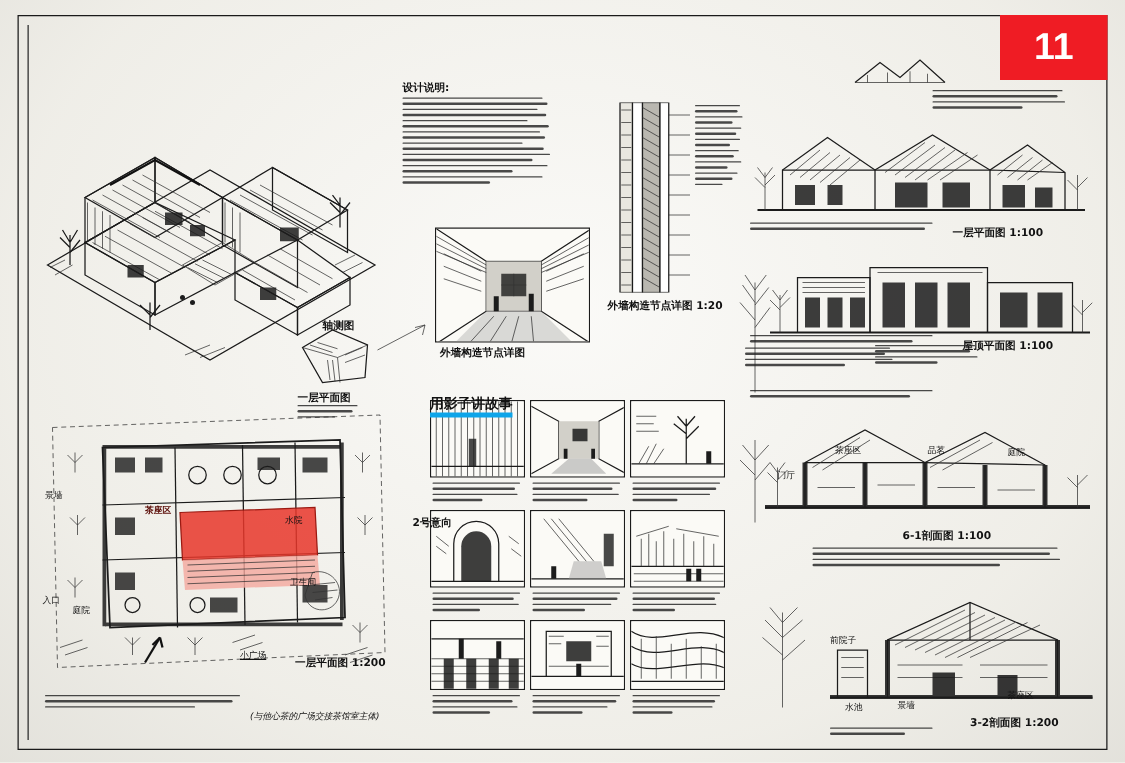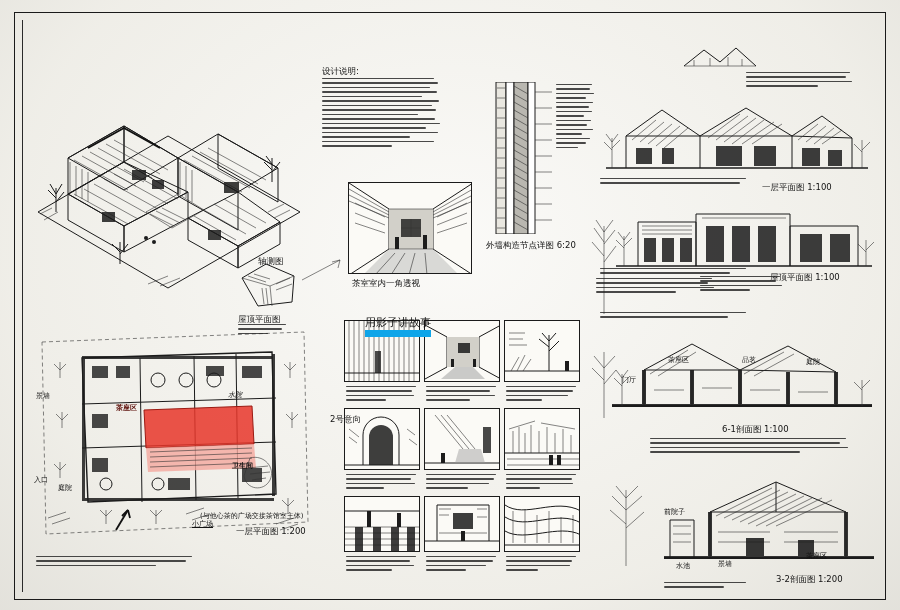--- a/index.html
+++ b/index.html
@@ -53,22 +53,22 @@
     vertical-align:bottom;padding-bottom:3px;
   }
 
   
   .panel{position:absolute;z-index:3;box-sizing:border-box;}
   .ink{border:1.2px solid #1b1b1b;background:#fbfaf6;}
   .cap{
     position:absolute;font-size:7px;color:#111;line-height:1.25;z-index:4;
     font-family:"DejaVu Sans", sans-serif;white-space:pre-line;
   }
-  .cap-b{font-weight:normal;font-size:8.5px;}
-  .cap-u{border-bottom:7px solid #0ea5e9;display:inline-block;margin-left:21px;}
+  .cap-b{font-weight:bold;font-size:8.5px;}
+  .cap-u{border-bottom:4px solid #0ea5e9;display:inline-block;}
 
   
   .scribble{position:absolute;z-index:4;}
   .scribble i{
     display:block;height:1.3px;background:#222;margin-bottom:3.2px;border-radius:1px;opacity:.82;
   }
 
   svg{display:block;}
   .s-line{stroke:#1b1b1b;fill:none;stroke-width:1;}
   .s-thin{stroke:#333;fill:none;stroke-width:0.6;}
@@ -79,20 +79,21 @@
   .s-red{fill:#e8362a;stroke:none;}
 </style>
 </head>
 <body>
 
 <div id="sheet">
 
   <div class="border-frame"></div>
   <div class="inner-line"></div>
 
+  <div class="badge">11</div>
 
 
   <svg class="panel" style="left:680px;top:42px;" width="80" height="28">
     <path class="s-line" d="M4 24 L24 8 L40 20 L56 6 L76 24"></path>
     <path class="s-thin" d="M4 24 L76 24"></path>
     <path class="s-thin" d="M14 24 L14 18 M30 24 L30 16 M48 24 L48 15 M62 24 L62 17"></path>
   </svg>
 
   <svg class="panel" style="left:28px;top:62px;" width="282" height="232">
     <g>
@@ -184,21 +185,21 @@
 
       <rect class="s-fillk" x="52" y="36" width="20" height="18" opacity="0.8"></rect>
       <path class="s-thin" d="M52 45 L72 45 M62 36 L62 54"></path>
 
       <rect class="s-fillk" x="46" y="54" width="4" height="12"></rect>
       <rect class="s-fillk" x="74" y="52" width="4" height="14"></rect>
 
       <path class="s-thin" d="M6 20 L36 34 M6 30 L36 42 M6 40 L36 50 M118 20 L88 34 M118 30 L88 42 M118 40 L88 50"></path>
     </g>
   </svg>
-  <div class="cap cap-b" style="left:352px;top:278px;">茶室室内一角透视</div>
+  <div class="cap cap-b" style="left:352px;top:278px;">外墙构造节点详图</div>
 
   <svg class="panel" style="left:486px;top:82px;" width="80" height="152">
     <rect x="10" y="0" width="10" height="152" fill="#e9e7e0" stroke="#1b1b1b" stroke-width="1"></rect>
     <rect x="20" y="0" width="8" height="152" fill="#fff" stroke="#1b1b1b" stroke-width="1"></rect>
     <rect x="28" y="0" width="14" height="152" fill="#b9b7b0" stroke="#1b1b1b" stroke-width="1"></rect>
     <rect x="42" y="0" width="7" height="152" fill="#fff" stroke="#1b1b1b" stroke-width="1"></rect>
     <g class="s-thin">
       <path d="M28 4 L42 12 M28 12 L42 20 M28 20 L42 28 M28 28 L42 36 M28 36 L42 44 M28 44 L42 52 M28 52 L42 60 M28 60 L42 68 M28 68 L42 76 M28 76 L42 84 M28 84 L42 92 M28 92 L42 100 M28 100 L42 108 M28 108 L42 116 M28 116 L42 124 M28 124 L42 132 M28 132 L42 140 M28 140 L42 148"></path>
       <path d="M11 6 L19 6 M11 16 L19 16 M11 26 L19 26 M11 36 L19 36 M11 46 L19 46 M11 56 L19 56 M11 66 L19 66 M11 76 L19 76 M11 86 L19 86 M11 96 L19 96 M11 106 L19 106 M11 116 L19 116 M11 126 L19 126 M11 136 L19 136 M11 146 L19 146"></path>
     </g>
@@ -225,29 +226,29 @@
   </div>
   <div class="cap" style="left:556px;top:84px;width:44px;opacity:0;">面层涂料
 水泥砂浆找平
 保温板
 钢筋混凝土墙
 防水层
 木格栅饰面
 金属连接件
 泛水
 散水</div>
-  <div class="cap cap-b" style="left:486px;top:240px;">外墙构造节点详图 6:20</div>
+  <div class="cap cap-b" style="left:486px;top:240px;">外墙构造节点详图 1:20</div>
 
   <svg class="panel" style="left:236px;top:258px;" width="70" height="54">
     <path class="s-line" d="M6 20 L30 6 L58 18 L56 44 L22 48 Z"></path>
     <path class="s-thin" d="M6 20 L34 28 L58 18 M34 28 L36 48"></path>
     <path class="s-thin" d="M12 18 L30 24 M18 16 L34 21 M40 26 L54 20 M40 32 L56 26"></path>
     <path class="s-thin" d="M26 30 L28 46 M30 30 L32 47"></path>
   </svg>
-  <div class="cap cap-b" style="left:238px;top:314px;">屋顶平面图</div>
+  <div class="cap cap-b" style="left:238px;top:314px;">一层平面图</div>
   <div class="scribble" style="left:238px;top:324px;width:52px;">
     <i style="width:48px"></i>
       <i style="width:44px"></i>
       <i style="width:30px"></i>
   </div>
   <div class="cap" style="left:238px;top:324px;width:56px;opacity:0;">屋顶采用双坡与单坡组合，排水方向如箭头所示，局部设天窗引入自然光。</div>
 
   <div class="cap cap-b" style="left:344px;top:302px;font-size:11px;">
     <span class="cap-u">用影子讲故事</span>
   </div>
@@ -480,26 +481,26 @@
 
     <path class="s-thick" d="M80 212 L92 192"></path>
     <path class="s-thick" d="M92 192 L86 198 M92 192 L94 200"></path>
 
     <g class="s-thin">
       <path d="M12 200 L30 194 M16 206 L34 200 M240 206 L258 200 M244 212 L262 206"></path>
       <path d="M150 196 L168 190 M156 202 L174 196"></path>
     </g>
   </svg>
   <div class="cap cap-b" style="left:236px;top:526px;">一层平面图 1:200</div>
-  <div class="cap" style="left:200px;top:512px;">(与他心茶的广场交接茶馆室主体)</div>
+  <div class="cap" style="left:200px;top:569px;font-style:italic;">(与他心茶的广场交接茶馆室主体)</div>
 
   <div class="cap" style="left:116px;top:404px;color:#5a0b06;font-weight:bold;">茶座区</div>
-  <div class="cap" style="left:228px;top:391px;font-style:italic;">水院</div>
+  <div class="cap" style="left:228px;top:412px;">水院</div>
   <div class="cap" style="left:58px;top:484px;">庭院</div>
-  <div class="cap" style="left:232px;top:462px;font-weight:bold;">卫生间</div>
+  <div class="cap" style="left:232px;top:462px;">卫生间</div>
   <div class="cap" style="left:36px;top:392px;">景墙</div>
   <div class="cap" style="left:34px;top:476px;">入口</div>
   <div class="cap" style="left:192px;top:520px;text-decoration:underline;">小广场</div>
 
   <div class="scribble" style="left:36px;top:556px;width:160px;">
     <i style="width:156px"></i>
       <i style="width:150px"></i>
       <i style="width:120px"></i>
   </div>
   <div class="cap" style="left:36px;top:556px;width:170px;opacity:0;">入口处设置前广场与景墙，引导人流进入；东侧布置水院与庭院，茶座沿庭院展开，视线通透。</div>

